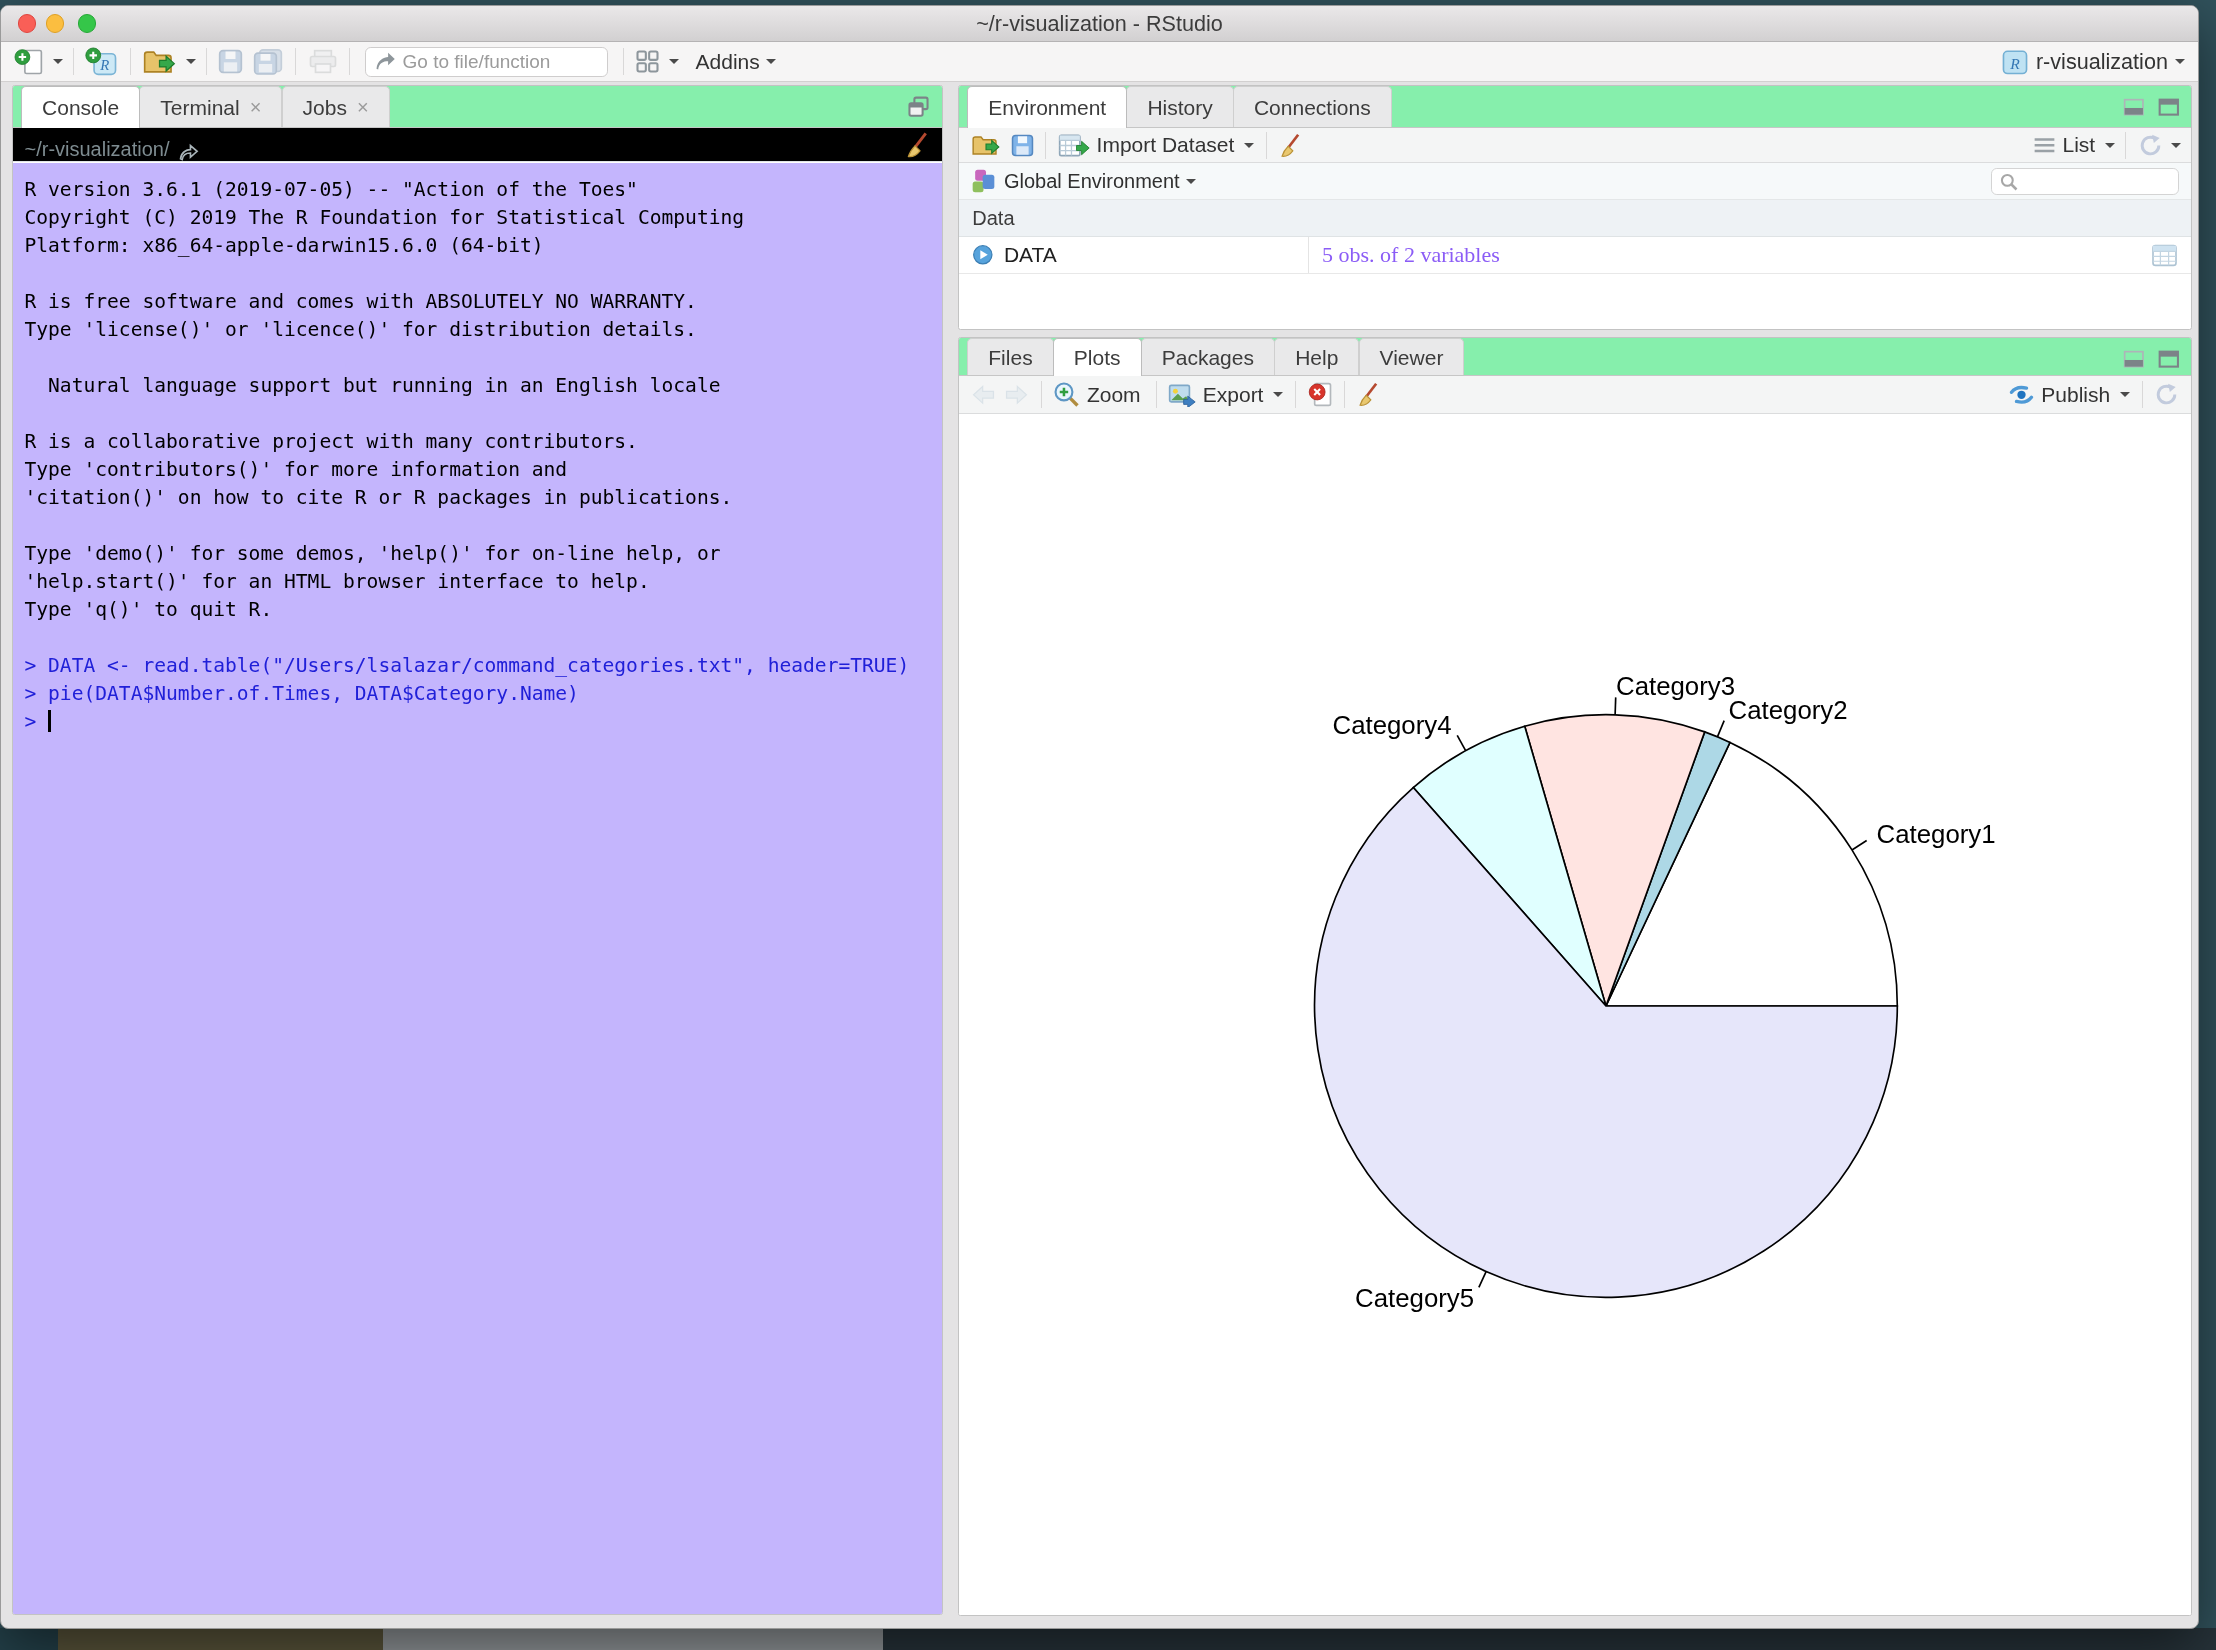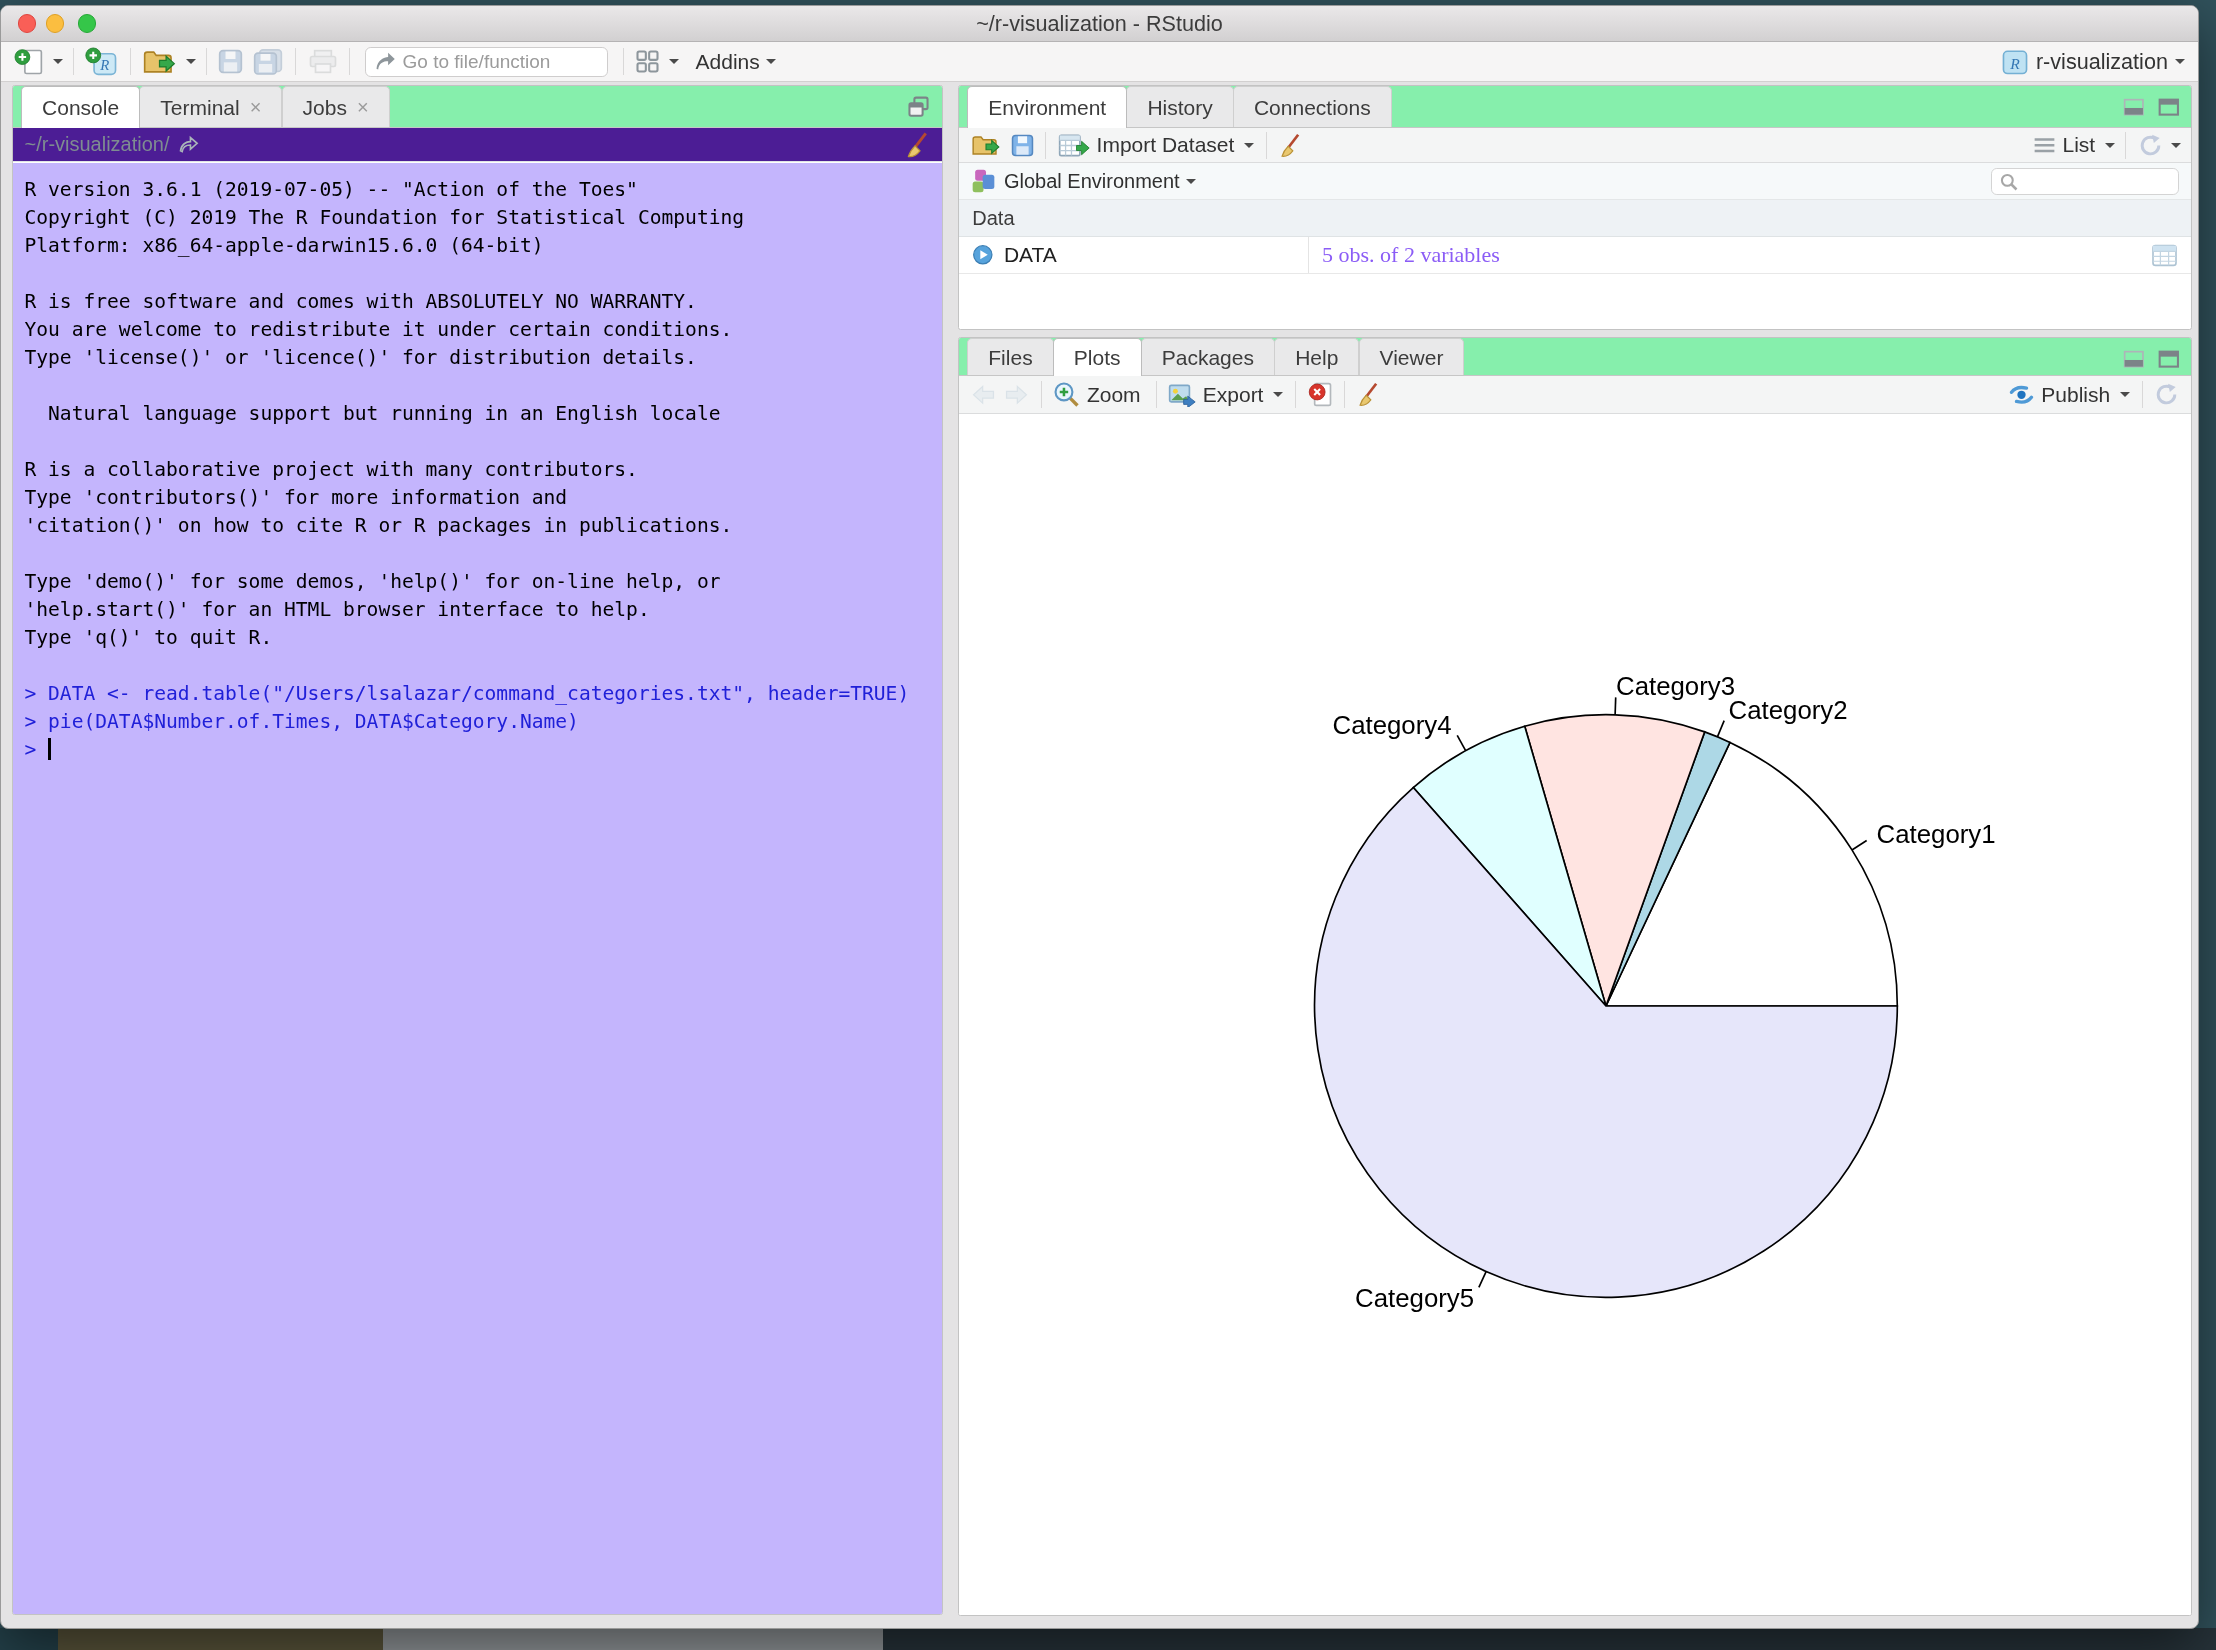--- a/index.html
+++ b/index.html
@@ -95,22 +95,22 @@
   .tab-x::before { content: "\00d7"; }
   .tabbar-right { position: absolute; right: 10px; top: 0; height: 42px; display: flex; align-items: center; gap: 10px; }
   .pane-toolbar {
     height: 35px; background: #f4f5f5; border-bottom: 0.8px solid #dbdcdd;
     display: flex; align-items: center; padding: 0 10px; position: relative;
   }
   .pane-toolbar .label { font-size: 21px; color: #333; margin: 0 3.3px 0 6.7px; }
   .toolbar-right { position: absolute; right: 10px; top: 0; height: 100%; display: flex; align-items: center; }
   
   .pathbar {
-    height: 34px; background: #4c1d95; border-bottom: 0.8px solid #e0e4e6;
-    display: flex; align-items: center; padding: 0 11.7px; position: relative;
+    height: 34px; background: #000000; border-bottom: 0.8px solid #e0e4e6;
+    display: flex; align-items: flex-end; padding: 0 11.7px; position: relative;
   }
   .pathbar .path { font-size: 20px; color: #7e8c91; margin-right: 8.3px; }
   .console-body {
     position: absolute; left: 0; right: 0; top: 77px; bottom: 0;
     background: #c4b5fd; padding: 13.3px 0 0 11.7px; overflow: hidden;
   }
   .cline {
     font-family: "DejaVu Sans Mono", monospace; font-size: 19.6px; line-height: 28px;
     white-space: pre; color: #000;
   }
@@ -284,21 +284,20 @@
           </svg>
         </span>
       </span>
     </div>
     <div class="console-body" id="console-lines">
         <div class="cline out">R version 3.6.1 (2019-07-05) -- "Action of the Toes"</div>
         <div class="cline out">Copyright (C) 2019 The R Foundation for Statistical Computing</div>
         <div class="cline out">Platform: x86_64-apple-darwin15.6.0 (64-bit)</div>
         <div class="cline out">&nbsp;</div>
         <div class="cline out">R is free software and comes with ABSOLUTELY NO WARRANTY.</div>
-        <div class="cline out">You are welcome to redistribute it under certain conditions.</div>
         <div class="cline out">Type 'license()' or 'licence()' for distribution details.</div>
         <div class="cline out">&nbsp;</div>
         <div class="cline out">  Natural language support but running in an English locale</div>
         <div class="cline out">&nbsp;</div>
         <div class="cline out">R is a collaborative project with many contributors.</div>
         <div class="cline out">Type 'contributors()' for more information and</div>
         <div class="cline out">'citation()' on how to cite R or R packages in publications.</div>
         <div class="cline out">&nbsp;</div>
         <div class="cline out">Type 'demo()' for some demos, 'help()' for on-line help, or</div>
         <div class="cline out">'help.start()' for an HTML browser interface to help.</div>

